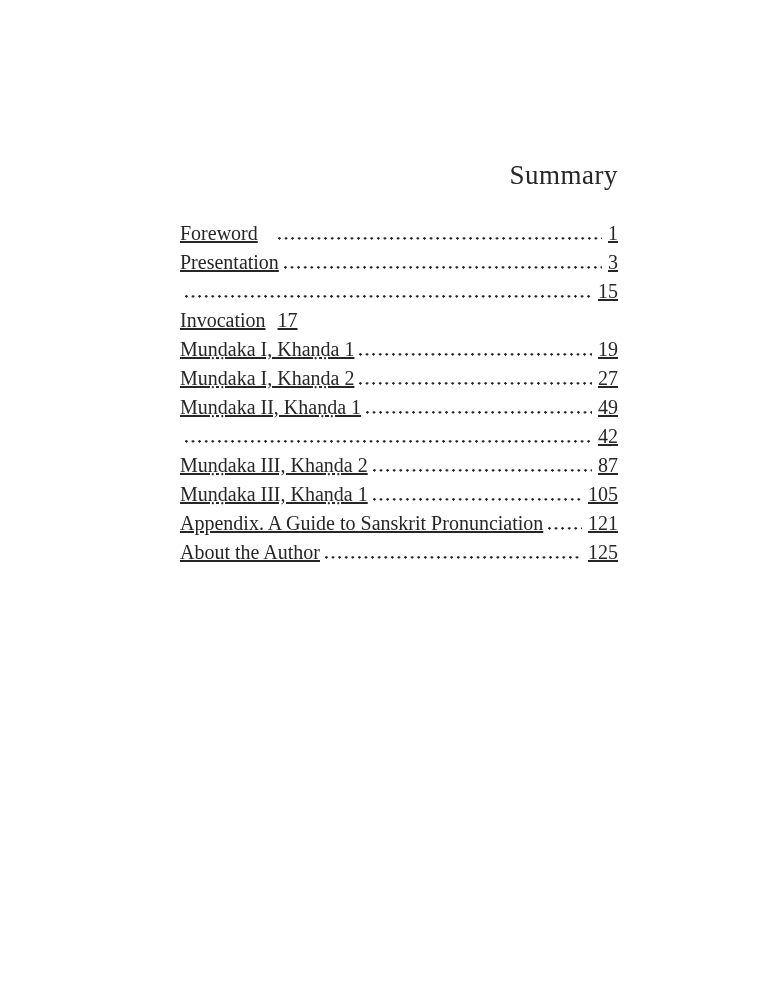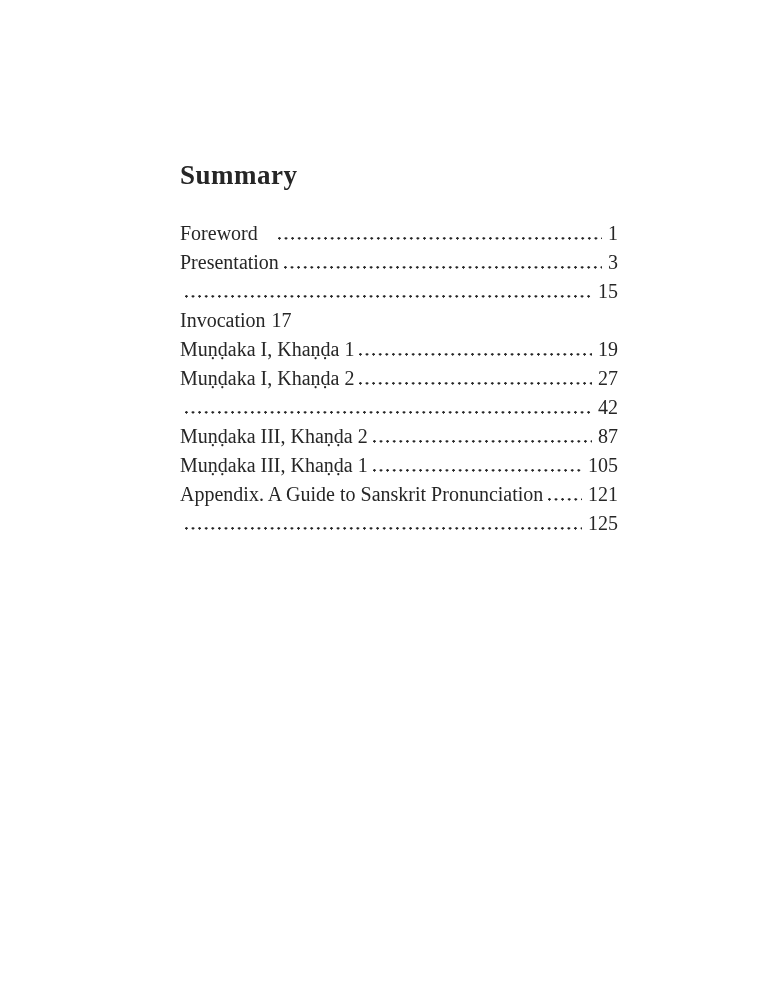--- a/index.html
+++ b/index.html
@@ -21,47 +21,48 @@
     height: 1000px;
     padding-top: 158px;
   }
   .content {
     margin-left: 180px;
     width: 438px;
   }
   .title {
     font-size: 27px;
     line-height: 34px;
-    font-weight: bold;
-    text-align: left;
+    font-weight: normal;
+    text-align: right;
     letter-spacing: 0.5px;
   }
   .toc {
     margin-top: 27px;
     font-size: 20px;
   }
   .row {
     display: flex;
     align-items: baseline;
     height: 29px;
     line-height: 29px;
     white-space: nowrap;
+    text-decoration: underline;
   }
   .label { flex: 0 0 auto; }
   .leader {
     flex: 1 1 auto;
     height: 3px;
     margin: 0 6px 0 5px;
     background-image: radial-gradient(circle at 1.4px 1.4px, var(--text) 1.05px, rgba(0,0,0,0) 1.45px);
     background-size: 6.6px 3px;
     background-repeat: repeat-x;
     background-position: left bottom;
   }
   .row.extra-gap .leader { margin-left: 20px; }
-  .row.no-leader .page-num { margin-left: 6px; }
+  .row.no-leader .page-num { margin-left: 12px; }
   .page-num { flex: 0 0 auto; text-align: right; }
 </style>
 </head>
 <body>
 
 <div class="page">
   <div class="content">
     <h1 class="title">Summary</h1>
     <div class="toc" id="toc">
         <div class="row extra-gap">
@@ -87,37 +88,43 @@
     <span class="label">Muṇḍaka I, Khaṇḍa 1</span>
     <span class="leader"></span>
     <span class="page-num">19</span>
   </div>
         <div class="row">
     <span class="label">Muṇḍaka I, Khaṇḍa 2</span>
     <span class="leader"></span>
     <span class="page-num">27</span>
   </div>
         <div class="row">
+    <span class="label">Muṇḍaka II, Khaṇḍa 1</span>
+    <span class="leader"></span>
+    <span class="page-num">49</span>
+  </div>
+        <div class="row">
     <span class="leader"></span>
     <span class="page-num">42</span>
   </div>
         <div class="row">
     <span class="label">Muṇḍaka III, Khaṇḍa 2</span>
     <span class="leader"></span>
     <span class="page-num">87</span>
   </div>
         <div class="row">
     <span class="label">Muṇḍaka III, Khaṇḍa 1</span>
     <span class="leader"></span>
     <span class="page-num">105</span>
   </div>
         <div class="row">
     <span class="label">Appendix. A Guide to Sanskrit Pronunciation</span>
     <span class="leader"></span>
     <span class="page-num">121</span>
   </div>
         <div class="row">
+    <span class="label">About the Author</span>
     <span class="leader"></span>
     <span class="page-num">125</span>
   </div>
       </div>
   </div>
 </div>
 
 </body></html>

